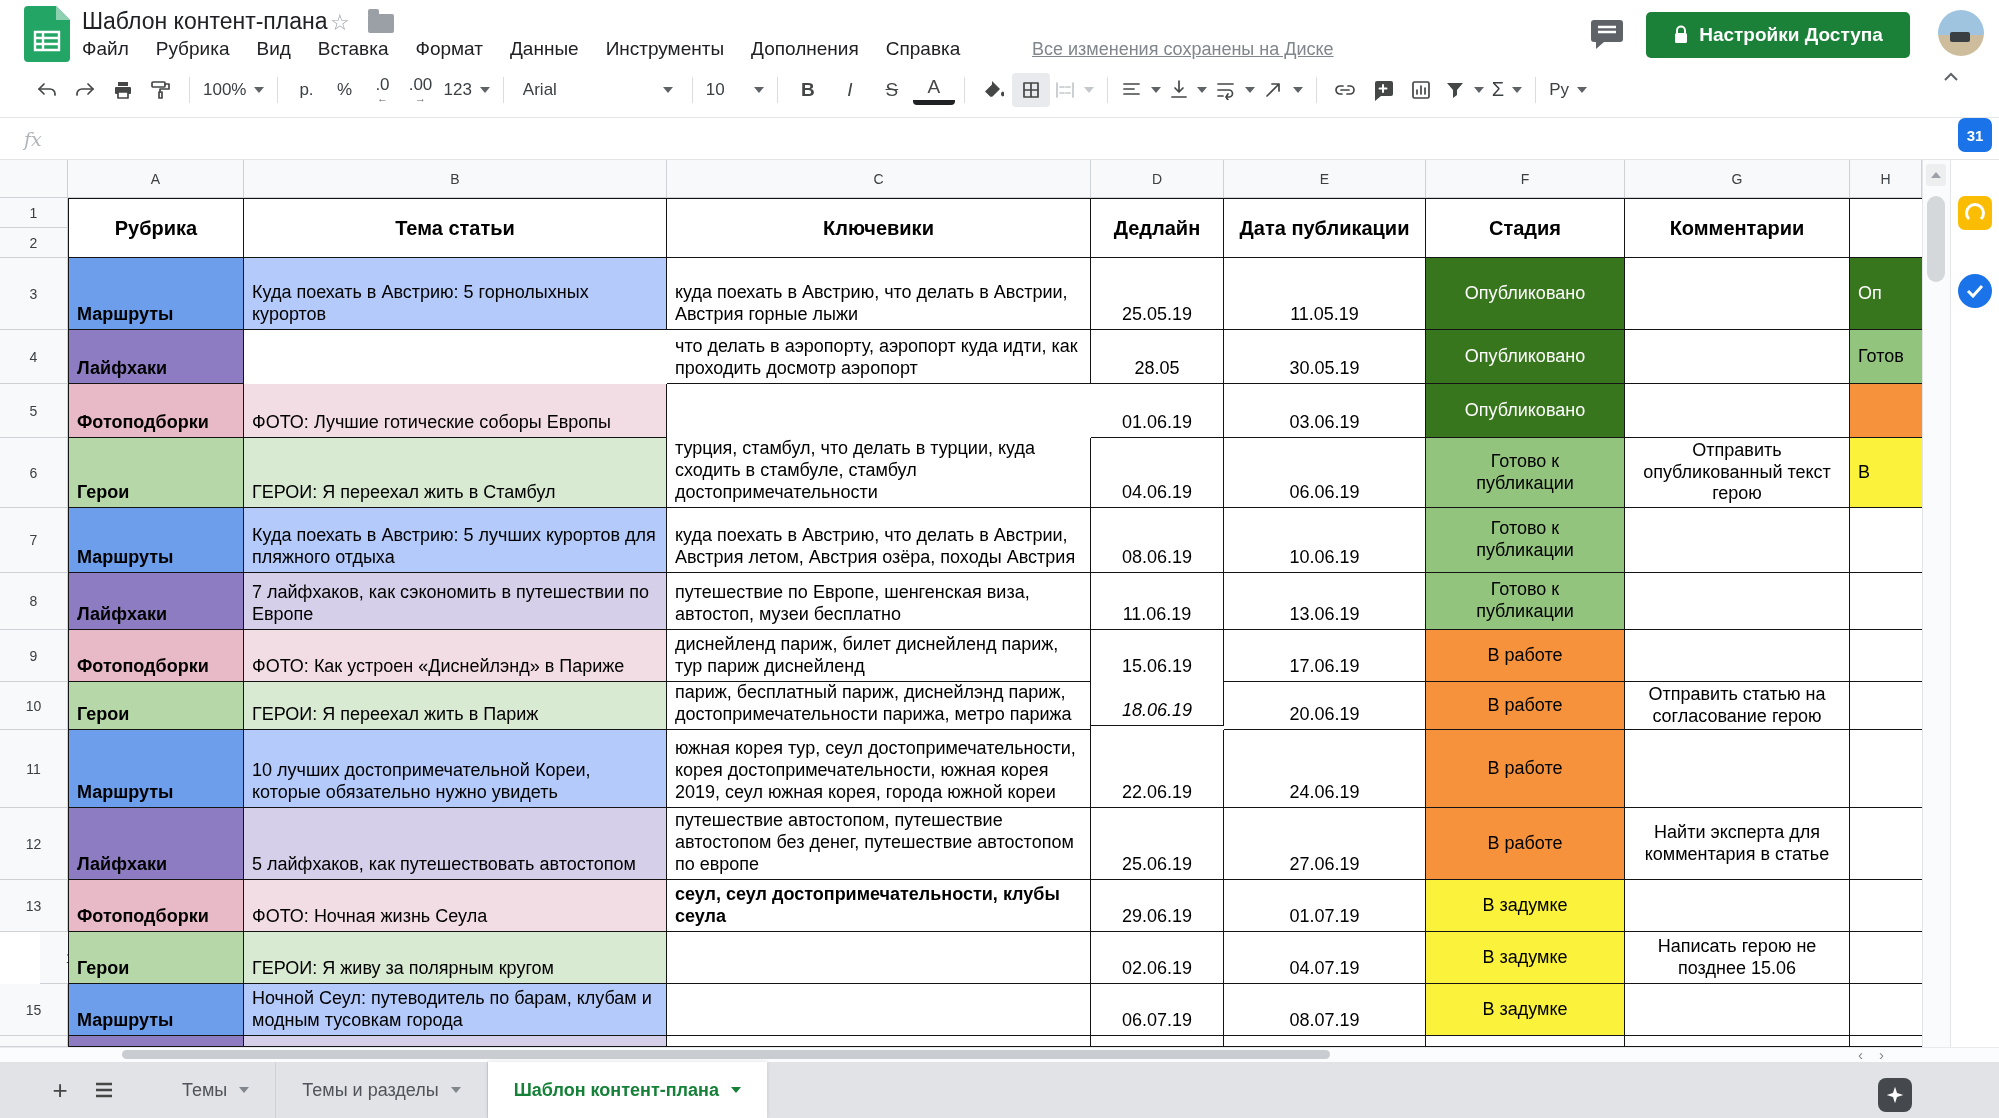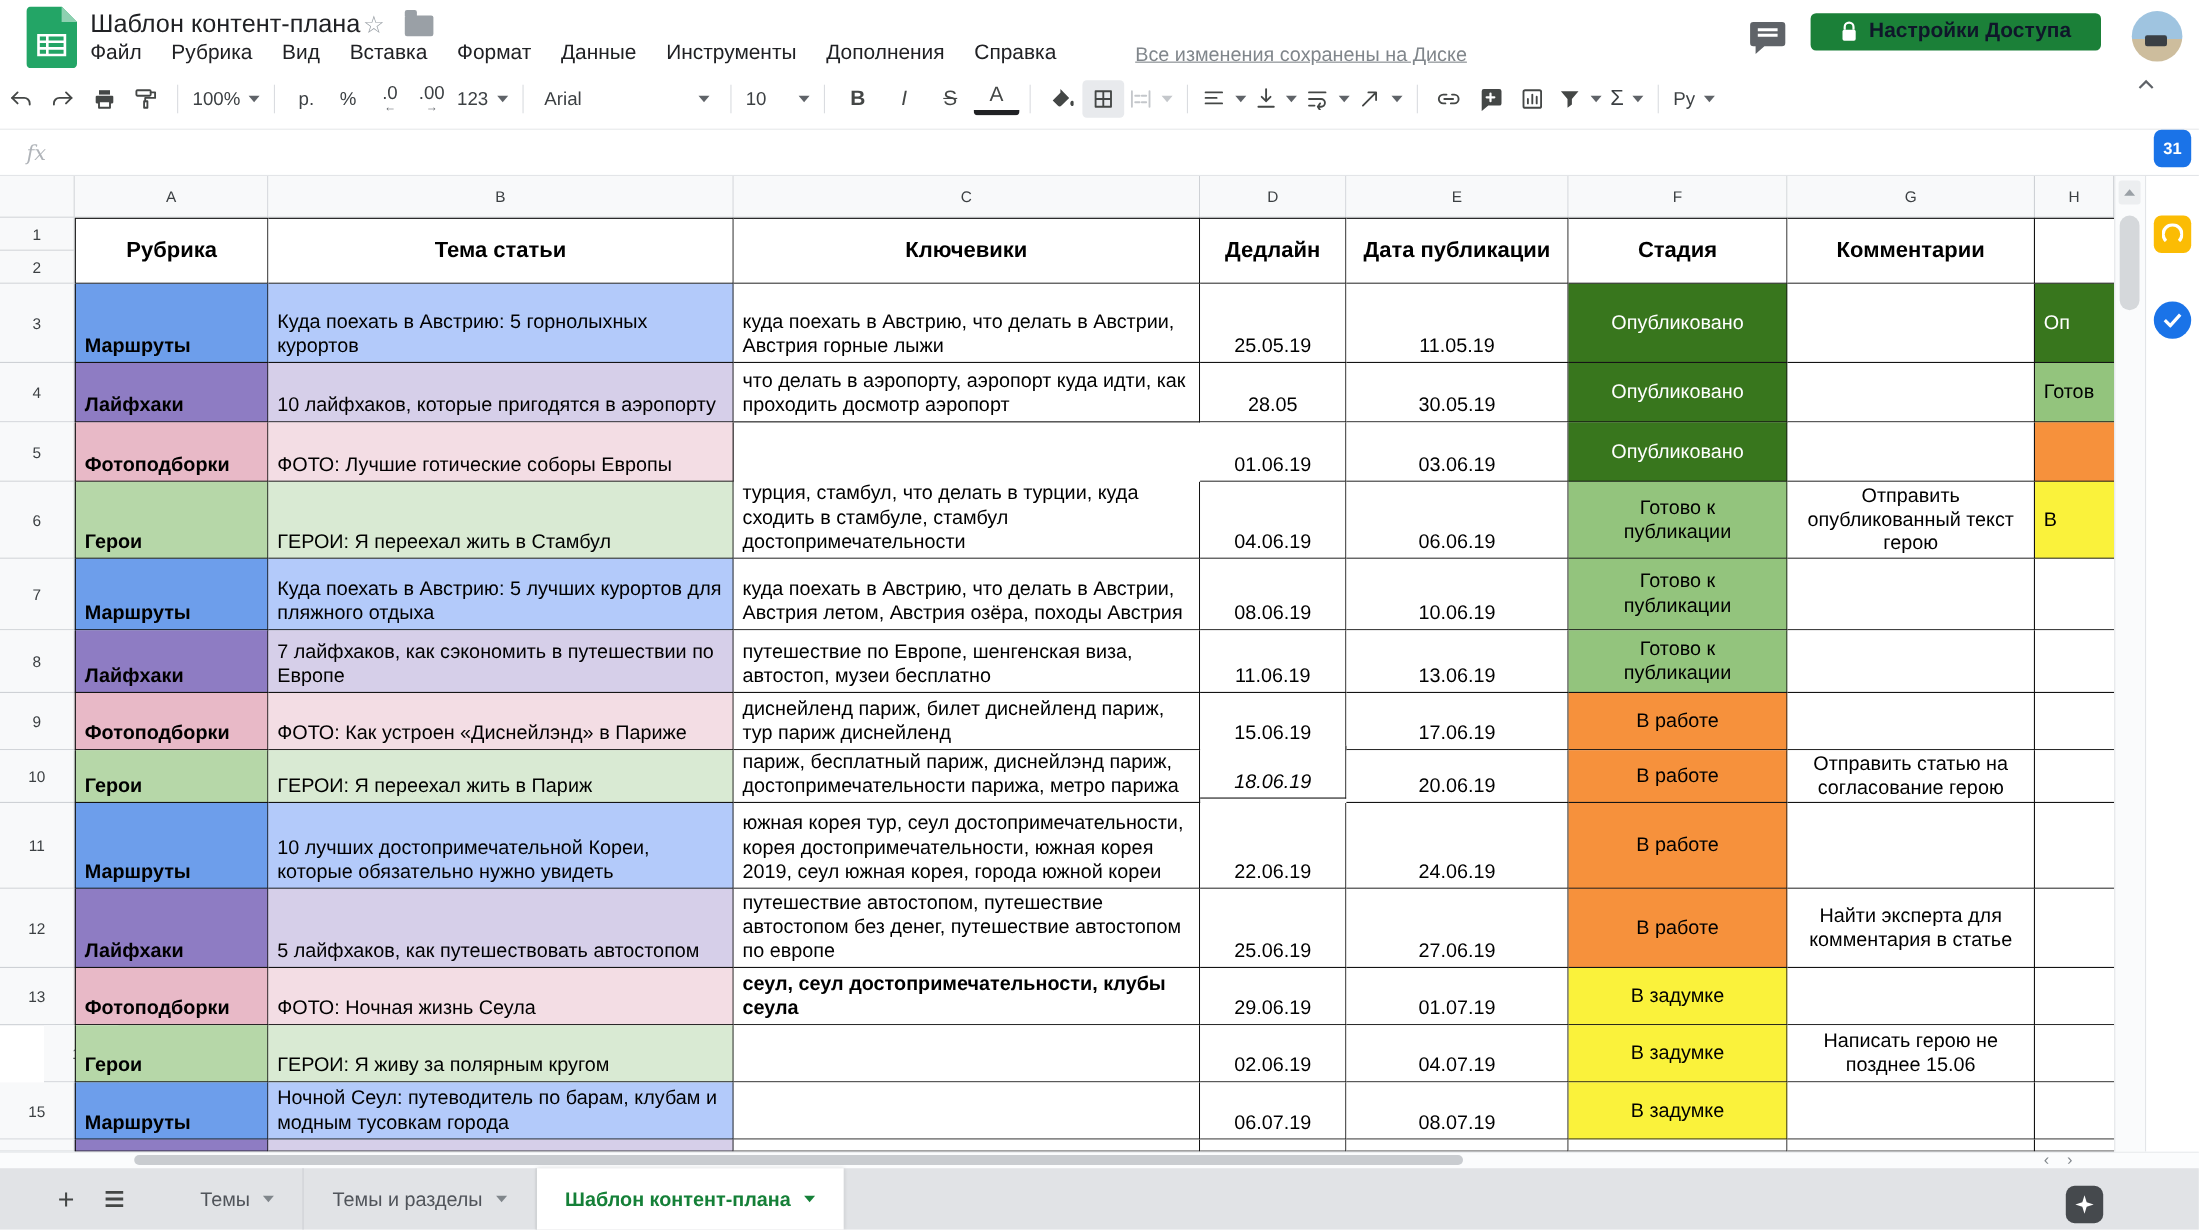--- a/index.html
+++ b/index.html
@@ -11,29 +11,29 @@
   .topbar{left:0;top:0;width:1999px;height:62px;background:#fff;}
   .logo{left:24px;top:6px;width:46px;height:56px;}
   .doc-title{left:82px;top:8px;font-size:23px;color:#202124;white-space:nowrap;}
   .title-star{left:330px;top:10px;font-size:22px;color:#9aa0a6;}
   .folder{left:368px;top:14px;width:26px;height:19px;background:#9aa0a6;border-radius:2px;}
   .folder:before{content:"";position:absolute;top:-5px;left:0;width:11px;height:6px;background:#9aa0a6;border-radius:2px 2px 0 0;}
   .menubar{left:82px;top:36px;height:26px;display:flex;gap:27px;font-size:19px;align-items:center;}
   .menubar span{cursor:default;}
   .save-status{left:1032px;top:39px;font-size:18px;color:#80868b;text-decoration:underline;}
   .comment-top{left:1585px;top:14px;width:44px;height:40px;display:flex;align-items:center;justify-content:center;}
-  .share-btn{left:1646px;top:12px;width:264px;height:34px;background:#1b8038;border-radius:5px;color:#0f172a;
+  .share-btn{left:1646px;top:12px;width:264px;height:46px;background:#1b8038;border-radius:5px;color:#ffffff;
              display:flex;align-items:center;justify-content:center;gap:10px;font-size:19px;font-weight:bold;}
   .avatar{left:1938px;top:10px;width:46px;height:46px;border-radius:50%;
           background:linear-gradient(180deg,#9fc4e0 0 55%,#cdbd9d 55% 100%);overflow:hidden;}
   .avatar:before{content:"";position:absolute;left:12px;top:22px;width:20px;height:10px;background:#3a3f44;border-radius:2px;}
 
   
   .toolbar{left:0;top:62px;width:1999px;height:56px;background:#fff;border-bottom:1px solid #e3e5e8;
-           display:flex;align-items:center;}
+           display:flex;align-items:center;padding-left:28px;}
   .tbi{display:inline-flex;align-items:center;justify-content:center;height:34px;min-width:30px;
        border-radius:4px;color:#444746;font-size:17px;gap:4px;padding:0 4px;}
   .tbi svg{stroke:#444746;fill:none;stroke-width:1.7;stroke-linecap:round;stroke-linejoin:round;}
   .tbi.fill svg{fill:#444746;stroke:none;}
   .sep{width:1px;height:26px;background:#dadce0;margin:0 9px;flex:0 0 auto;}
   .dd{width:0;height:0;border-left:5px solid transparent;border-right:5px solid transparent;border-top:6px solid #5f6368;margin-left:4px;}
   .dd.dis{border-top-color:#c4c7cb;}
   .txtbtn{font-size:17px;color:#3c4043;}
   .fontbox{width:150px;justify-content:space-between;padding:0 10px;}
   .bib{font-size:19px;font-weight:bold;width:34px;}
@@ -311,21 +311,20 @@
     <div class="cell ca bl" style="left: 68px; top: 98px; width: 176px; height: 72px; background: rgb(109, 158, 235);">Маршруты</div>
     <div class="cell cb" style="left: 244px; top: 98px; width: 423px; height: 72px; background: rgb(179, 202, 250);">Куда поехать в Австрию: 5 горнолыхных курортов</div>
     <div class="cell cb" style="left: 667px; top: 98px; width: 424px; height: 72px;">куда поехать в Австрию, что делать в Австрии, Австрия горные лыжи</div>
     <div class="cell cd" style="left: 1091px; top: 98px; width: 133px; height: 72px;">25.05.19</div>
     <div class="cell cd" style="left: 1224px; top: 98px; width: 202px; height: 72px;">11.05.19</div>
     <div class="cell cf" style="left: 1426px; top: 98px; width: 199px; height: 72px; background: rgb(56, 118, 29); color: rgb(255, 255, 255);">Опубликовано</div>
     <div class="cell cg" style="left: 1625px; top: 98px; width: 225px; height: 72px;"></div>
     <div class="cell ch" style="left: 1850px; top: 98px; width: 72px; height: 72px; border-right: none; background: rgb(56, 118, 29); color: rgb(255, 255, 255);">Оп</div>
     <div class="gh" style="left: 0px; top: 170px; width: 68px; height: 54px;">4</div>
     <div class="cell ca bl" style="left: 68px; top: 170px; width: 176px; height: 54px; background: rgb(142, 124, 195);">Лайфхаки</div>
-    <div class="cell cb" style="left: 244px; top: 170px; width: 423px; height: 54px; background: rgb(214, 207, 233);">10 лайфхаков, которые пригодятся в аэропорту</div>
     <div class="cell cb" style="left: 667px; top: 170px; width: 424px; height: 54px;">что делать в аэропорту, аэропорт куда идти, как проходить досмотр аэропорт</div>
     <div class="cell cd" style="left: 1091px; top: 170px; width: 133px; height: 54px;">28.05</div>
     <div class="cell cd" style="left: 1224px; top: 170px; width: 202px; height: 54px; text-align: center;">30.05.19</div>
     <div class="cell cf" style="left: 1426px; top: 170px; width: 199px; height: 54px; background: rgb(56, 118, 29); color: rgb(255, 255, 255);">Опубликовано</div>
     <div class="cell cg" style="left: 1625px; top: 170px; width: 225px; height: 54px;"></div>
     <div class="cell ch" style="left: 1850px; top: 170px; width: 72px; height: 54px; border-right: none; background: rgb(147, 196, 125); color: rgb(0, 0, 0);">Готов</div>
     <div class="gh" style="left: 0px; top: 224px; width: 68px; height: 54px;">5</div>
     <div class="cell ca bl" style="left: 68px; top: 224px; width: 176px; height: 54px; background: rgb(232, 185, 199);">Фотоподборки</div>
     <div class="cell cb" style="left: 244px; top: 224px; width: 423px; height: 54px; background: rgb(243, 221, 228);">ФОТО: Лучшие готические соборы Европы</div>
     <div class="cell cd" style="left: 1091px; top: 224px; width: 133px; height: 54px;">01.06.19</div>

